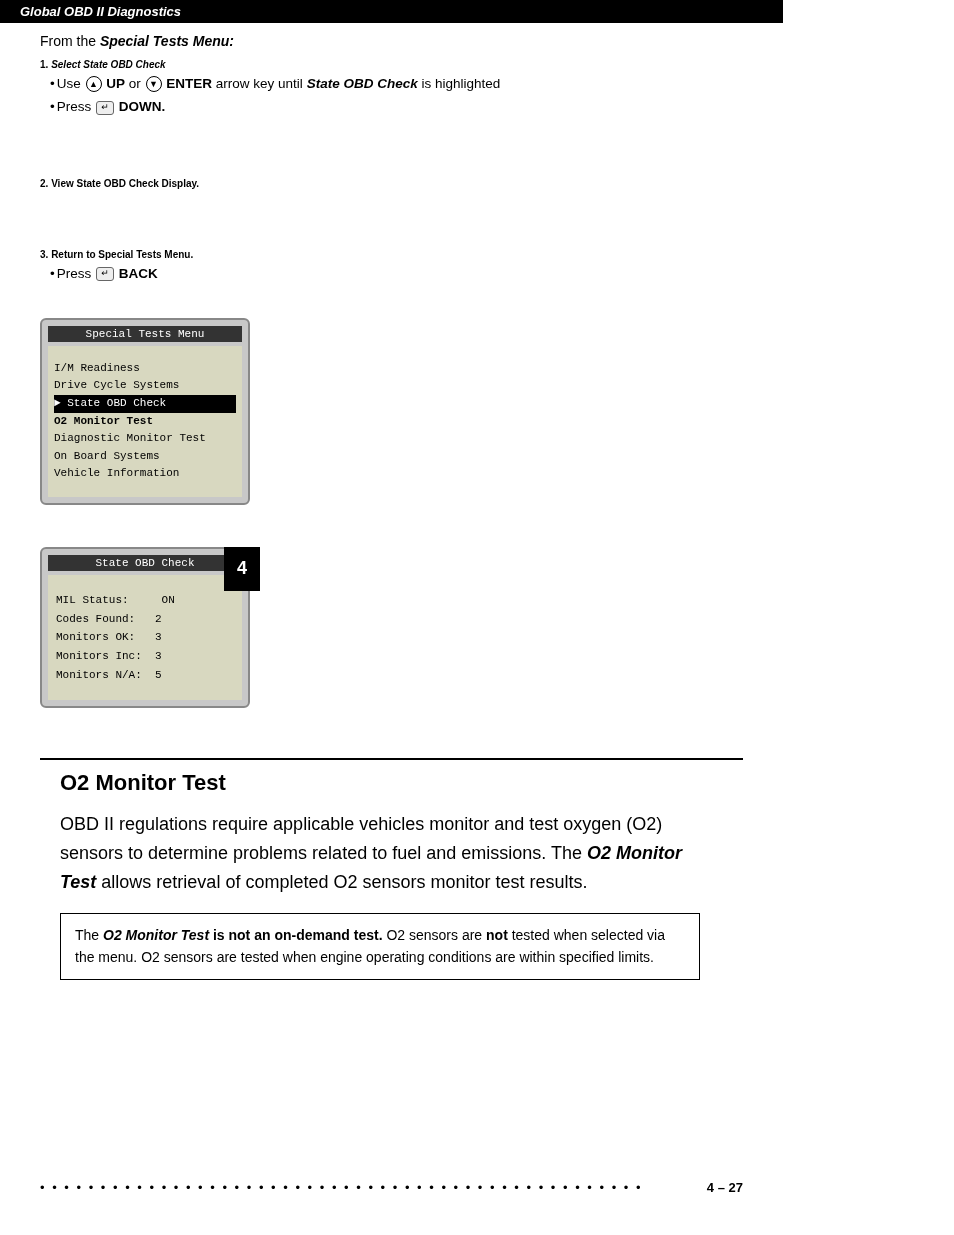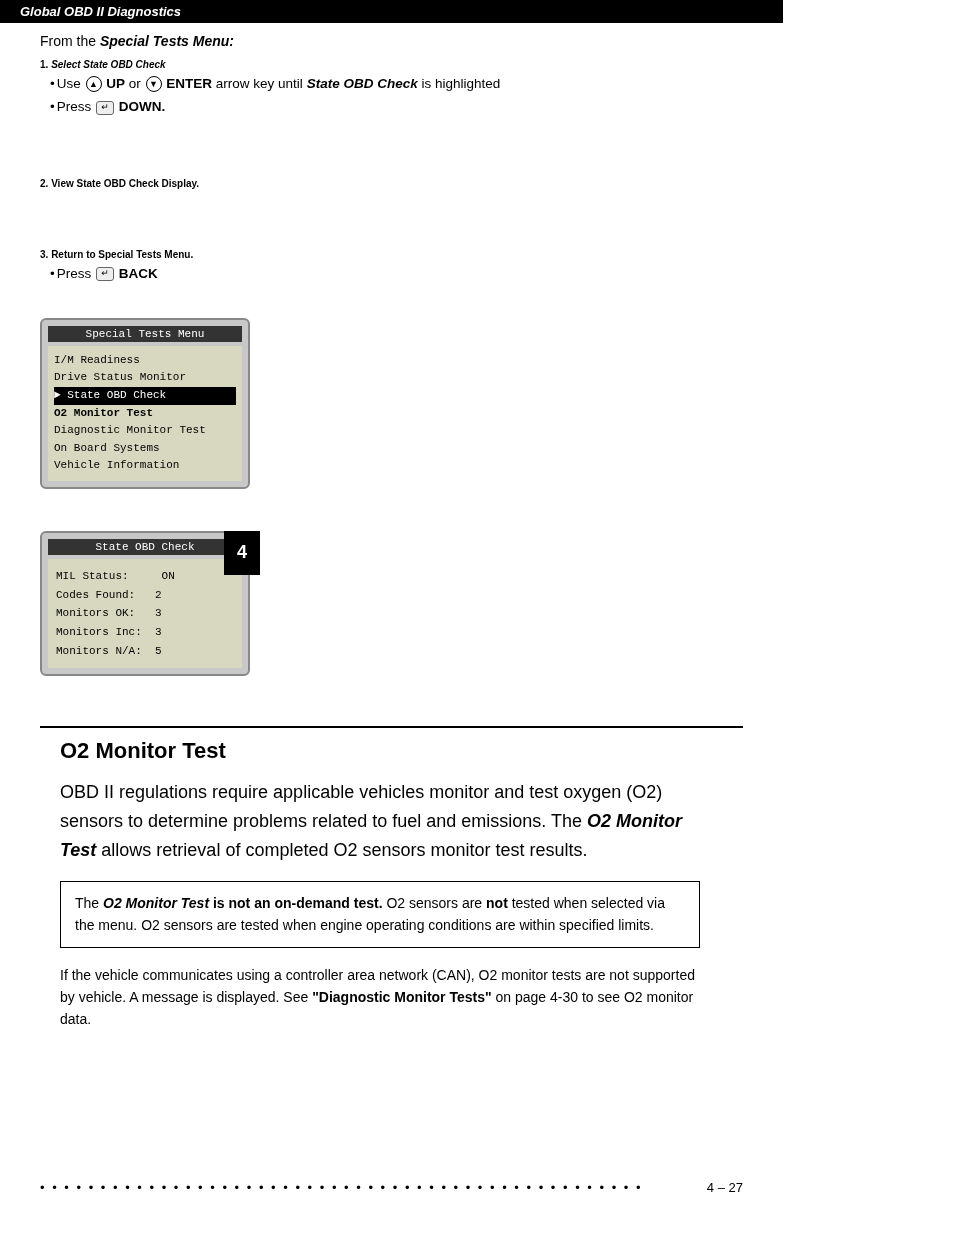--- a/index.html
+++ b/index.html
@@ -148,21 +148,21 @@
       background: #333;
       color: #fff;
       text-align: center;
       padding: 2px 4px;
       font-size: 11px;
       margin-bottom: 4px;
     }
 
     .screen-mockup .screen-body {
       background: #d8d8c0;
-      padding: 6px 6px;
+      padding: 14px 6px;
       font-size: 11px;
       line-height: 1.6;
       color: #000;
     }
 
     .screen-mockup .screen-body .highlighted {
       background: #000;
       color: #fff;
       display: block;
     }
@@ -182,21 +182,21 @@
       background: #333;
       color: #fff;
       text-align: center;
       padding: 2px 4px;
       font-size: 11px;
       margin-bottom: 4px;
     }
 
     .screen-mockup2 .screen-body {
       background: #d8d8c0;
-      padding: 8px 8px;
+      padding: 16px 8px;
       font-size: 11px;
       line-height: 1.7;
       color: #000;
     }
 
     
     .tab-badge {
       position: absolute;
       right: 0;
       top: 0;
@@ -282,21 +282,21 @@
     }
 
     .dots-line {
       font-size: 13px;
       color: #000;
       letter-spacing: 2px;
     }
 
     .page-num {
       font-size: 13px;
-      font-weight: normal;
+      font-weight: bold;
     }
   </style>
 </head>
 <body>
 
 <div class="page-container">
 
   <div class="header-bar">
     <span>Global OBD II Diagnostics</span>
   </div>
@@ -347,21 +347,21 @@
         </div>
 
       </div>
 
       <div class="steps-right">
 
         <div class="screen-mockup">
           <div class="screen-title">Special Tests Menu</div>
           <div class="screen-body">
             <span>I/M Readiness</span><br>
-            <span>Drive Status Monitor</span><br>
+            <span>Drive Cycle Systems</span><br>
             <span class="highlighted">► State OBD Check</span>
             <span style="font-weight:bold;">O2 Monitor Test</span><br>
             <span>Diagnostic Monitor Test</span><br>
             <span>On Board Systems</span><br>
             <span>Vehicle Information</span>
           </div>
         </div>
 
         <div style="height: 30px;"></div>
 
@@ -392,23 +392,20 @@
     <p class="o2-para">
       OBD II regulations require applicable vehicles monitor and test oxygen (O2) sensors to determine problems related to fuel and emissions. The <em>O2 Monitor Test</em> allows retrieval of completed O2 sensors monitor test results.
     </p>
 
     <div class="o2-note">
       <p>
         The <strong><em>O2 Monitor Test</em> is not an on-demand test.</strong> O2 sensors are <strong>not</strong> tested when selected via the menu. O2 sensors are tested when engine operating conditions are within specified limits.
       </p>
     </div>
 
-    <p class="o2-can-para">
-      If the vehicle communicates using a controller area network (CAN), O2 monitor tests are not supported by vehicle. A message is displayed. See <strong>"Diagnostic Monitor Tests"</strong> on page 4-30 to see O2 monitor data.
-    </p>
   </div>
 
   <div class="footer-dots">
     <span class="dots-line">• • • • • • • • • • • • • • • • • • • • • • • • • • • • • • • • • • • • • • • • • • • • • • • • • •</span>
     <span class="page-num">4 – 27</span>
   </div>
 
 </div>
 
 </body></html>

